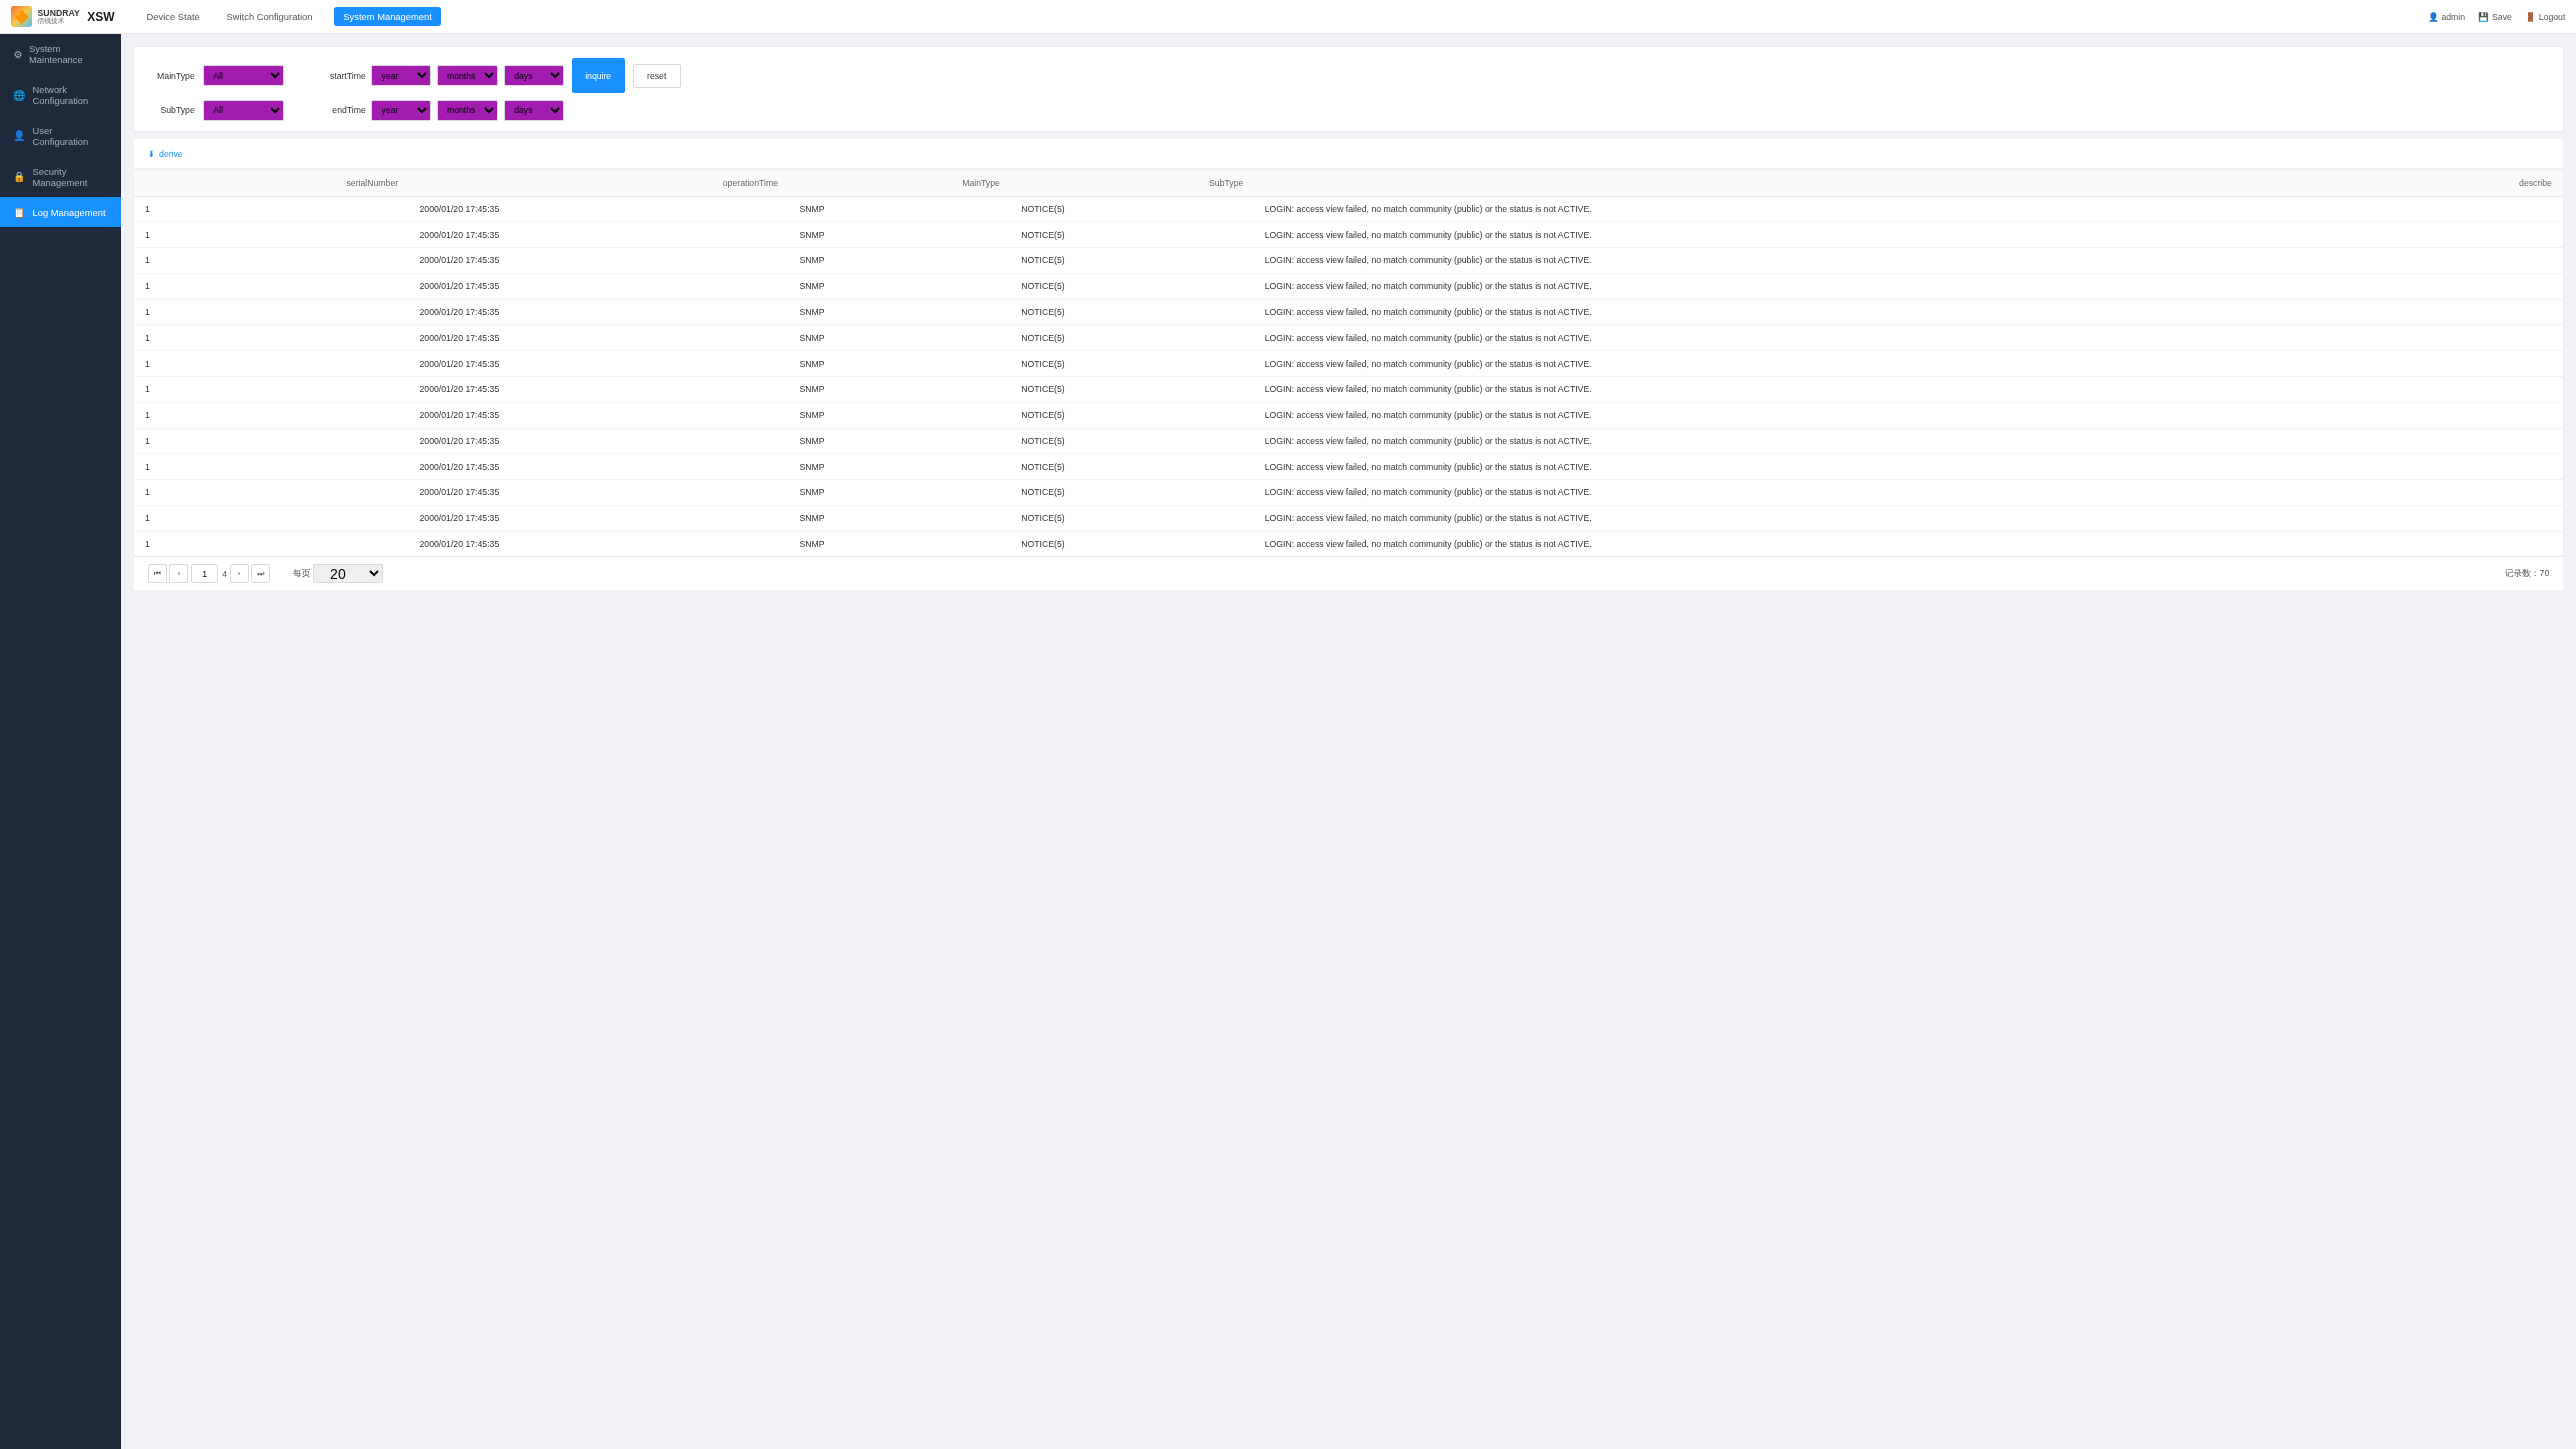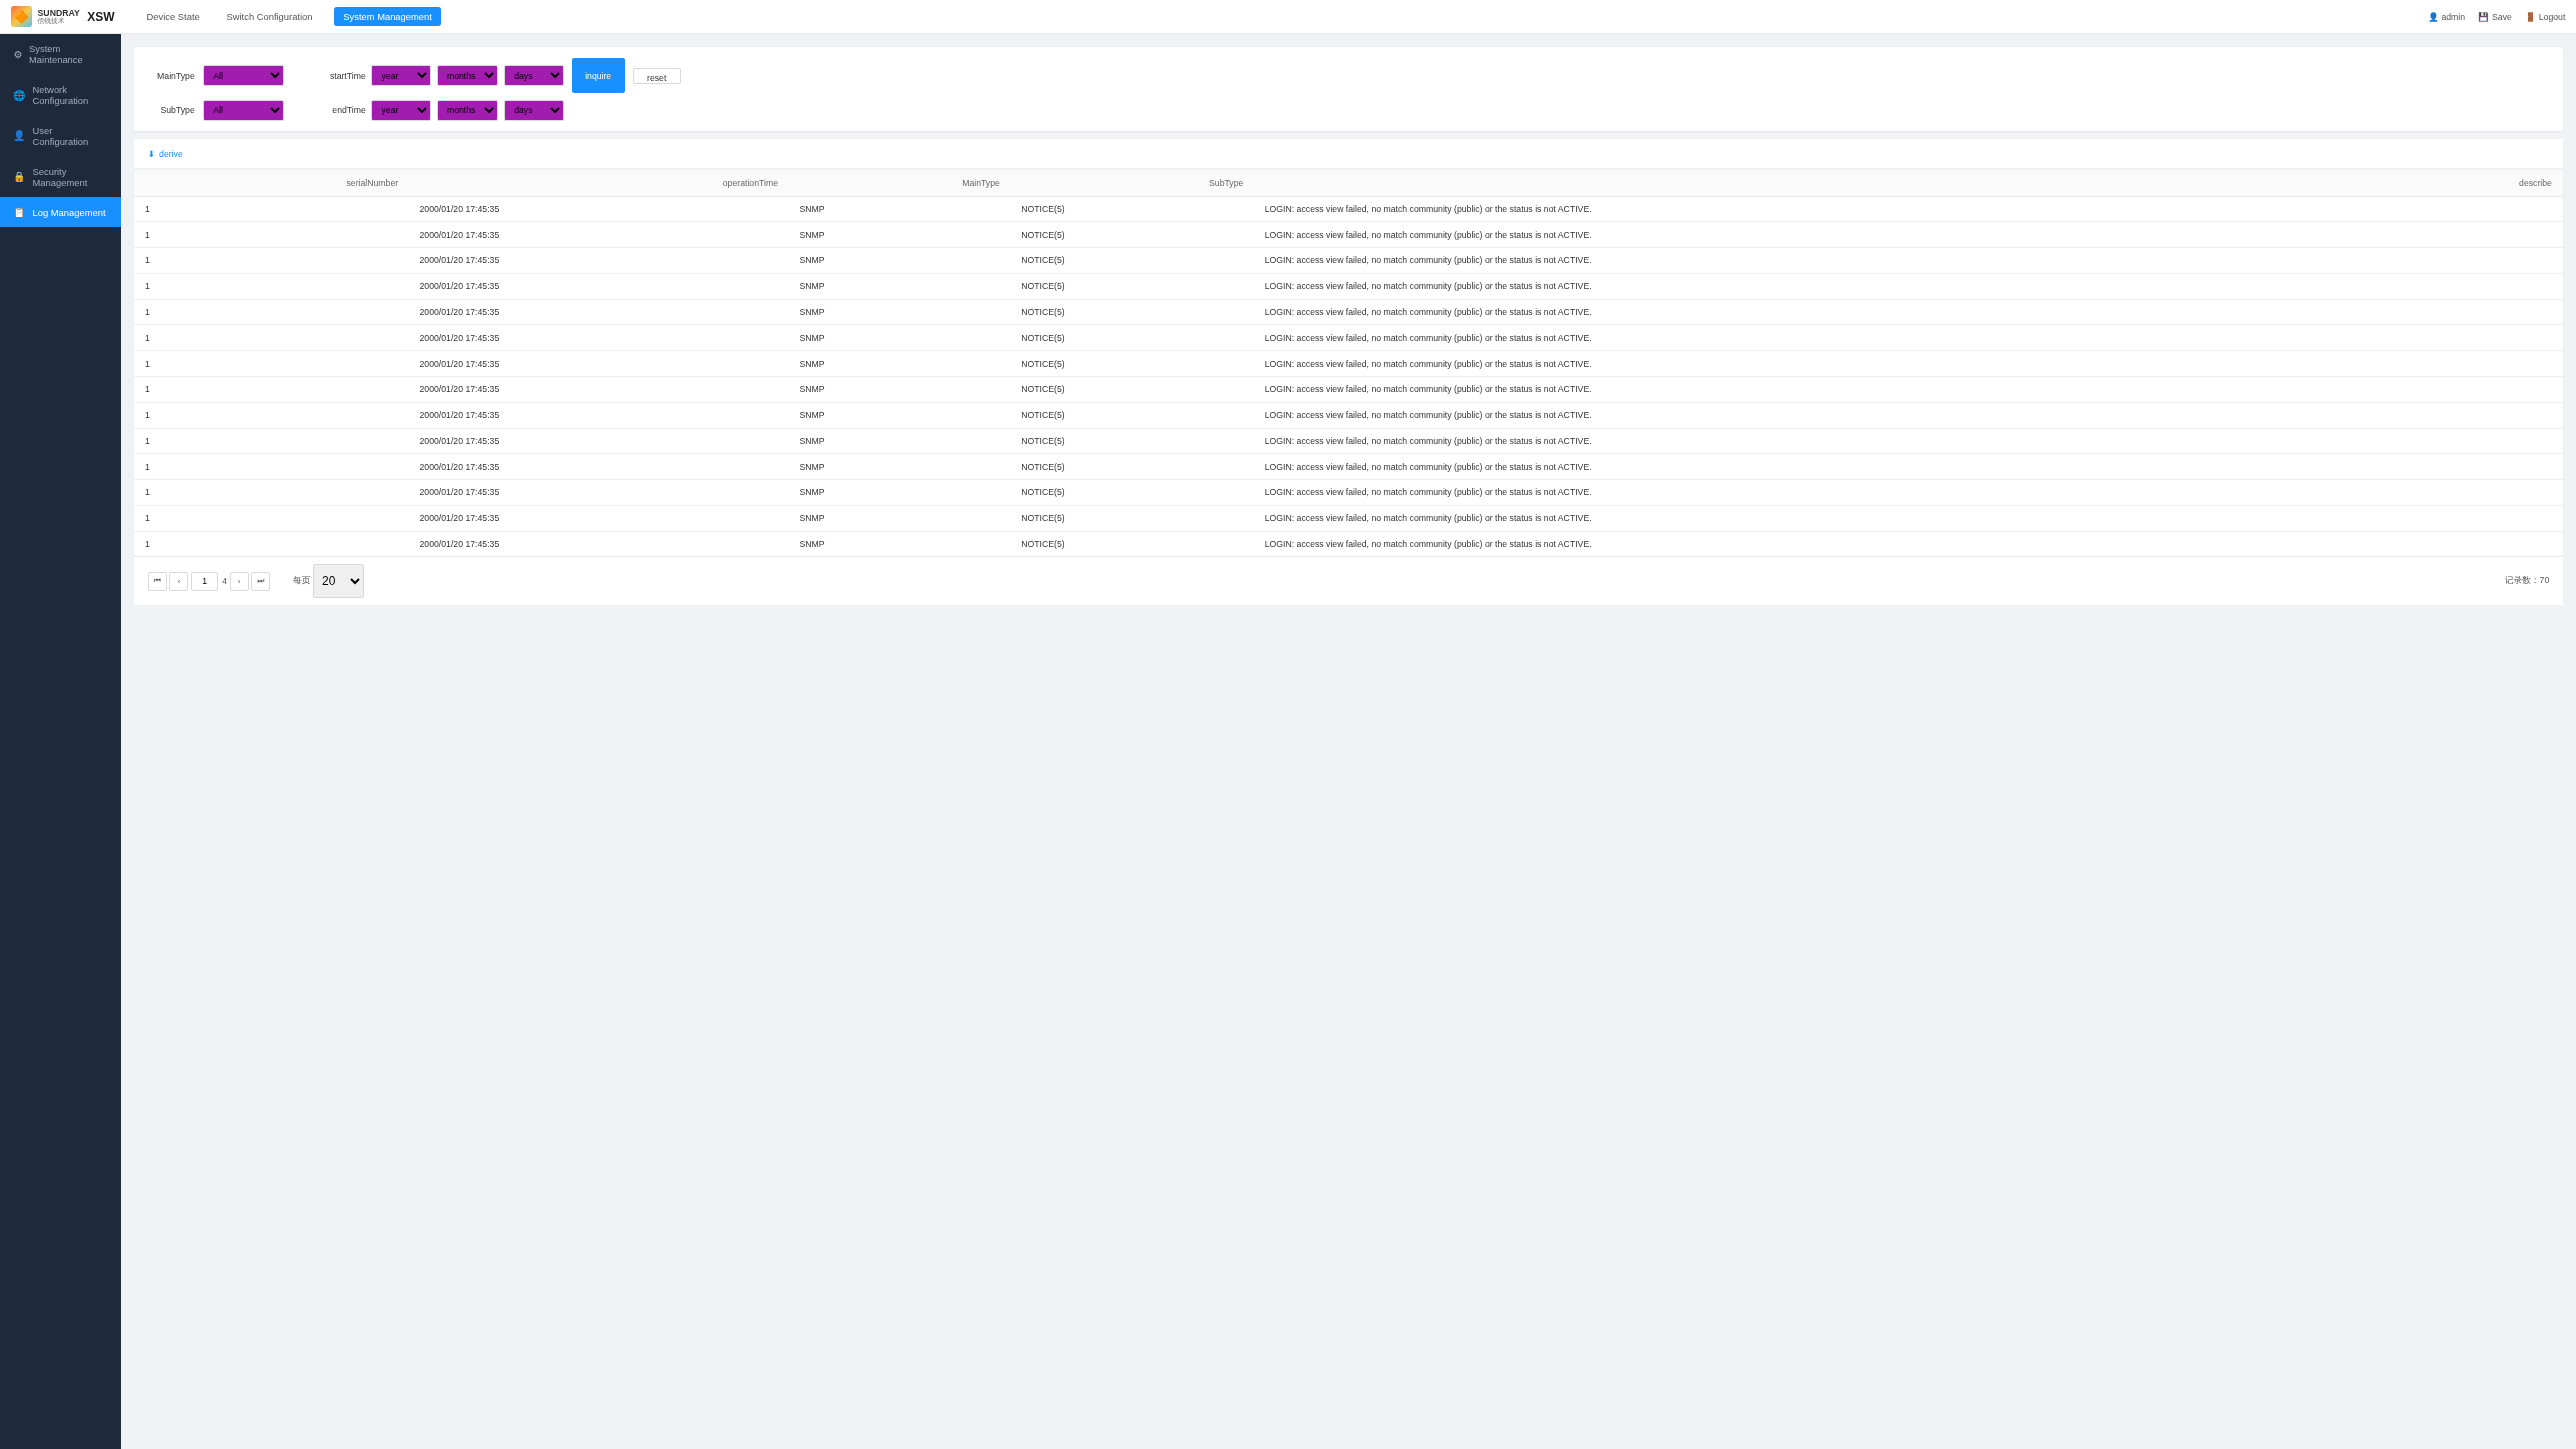--- a/index.html
+++ b/index.html
@@ -48,21 +48,21 @@
     }
     .filter-select-sm { min-width: 60px; }
     .filter-group { display: flex; align-items: center; gap: 5.4px; margin-left: 27px; justify-content: flex-end; }
     .filter-time-label { font-size: 8.7px; color: #333; min-width: 47px; text-align: right; }
     .btn-inquire {
       background: #1890ff; color: #fff; border: none; border-radius: 2px;
       padding: 4px 13.4px; font-size: 8.7px; cursor: pointer; height: 35px;
     }
     .btn-reset {
       background: #fff; color: #333; border: 0.7px solid #d9d9d9; border-radius: 2px;
-      padding: 4px 13.4px; font-size: 8.7px; cursor: pointer; height: 16px;
+      padding: 4px 13.4px; font-size: 8.7px; cursor: pointer; height: 24px;
     }
 
     
     .derive-area { background: #fff; padding: 6.7px 13.4px; margin-bottom: 1.3px; }
     .btn-derive {
       display: flex; align-items: center; gap: 4px; background: #fff;
       border: none; color: #1890ff; font-size: 8.7px; cursor: pointer; padding: 2.7px 0;
     }
 
     
@@ -80,21 +80,21 @@
     }
     .pagination-left { display: flex; align-items: center; gap: 2.7px; }
     .page-btn {
       width: 19px; height: 19px; border: 0.7px solid #d9d9d9; background: #fff;
       border-radius: 2px; cursor: pointer; display: flex; align-items: center; justify-content: center;
       font-size: 8px; color: #555;
     }
     .page-input { width: 27px; height: 19px; border: 0.7px solid #d9d9d9; border-radius: 2px; text-align: center; font-size: 8.7px; }
     .page-sep { color: #555; }
     .per-page-label { margin-left: 20px; color: #555; }
-    .per-page-select { height: 34px; border: 0.7px solid #d9d9d9; border-radius: 2px; padding: 0 4px; font-size: 12px; }
+    .per-page-select { height: 19px; border: 0.7px solid #d9d9d9; border-radius: 2px; padding: 0 12px; font-size: 14px; }
     .record-count { color: #555; }
   </style>
 </head>
 <body>
 
 <div class="top-nav">
   <div class="logo-area">
     <div class="logo-box">
       <span style="font-size:12px;">🔶</span>
     </div>

